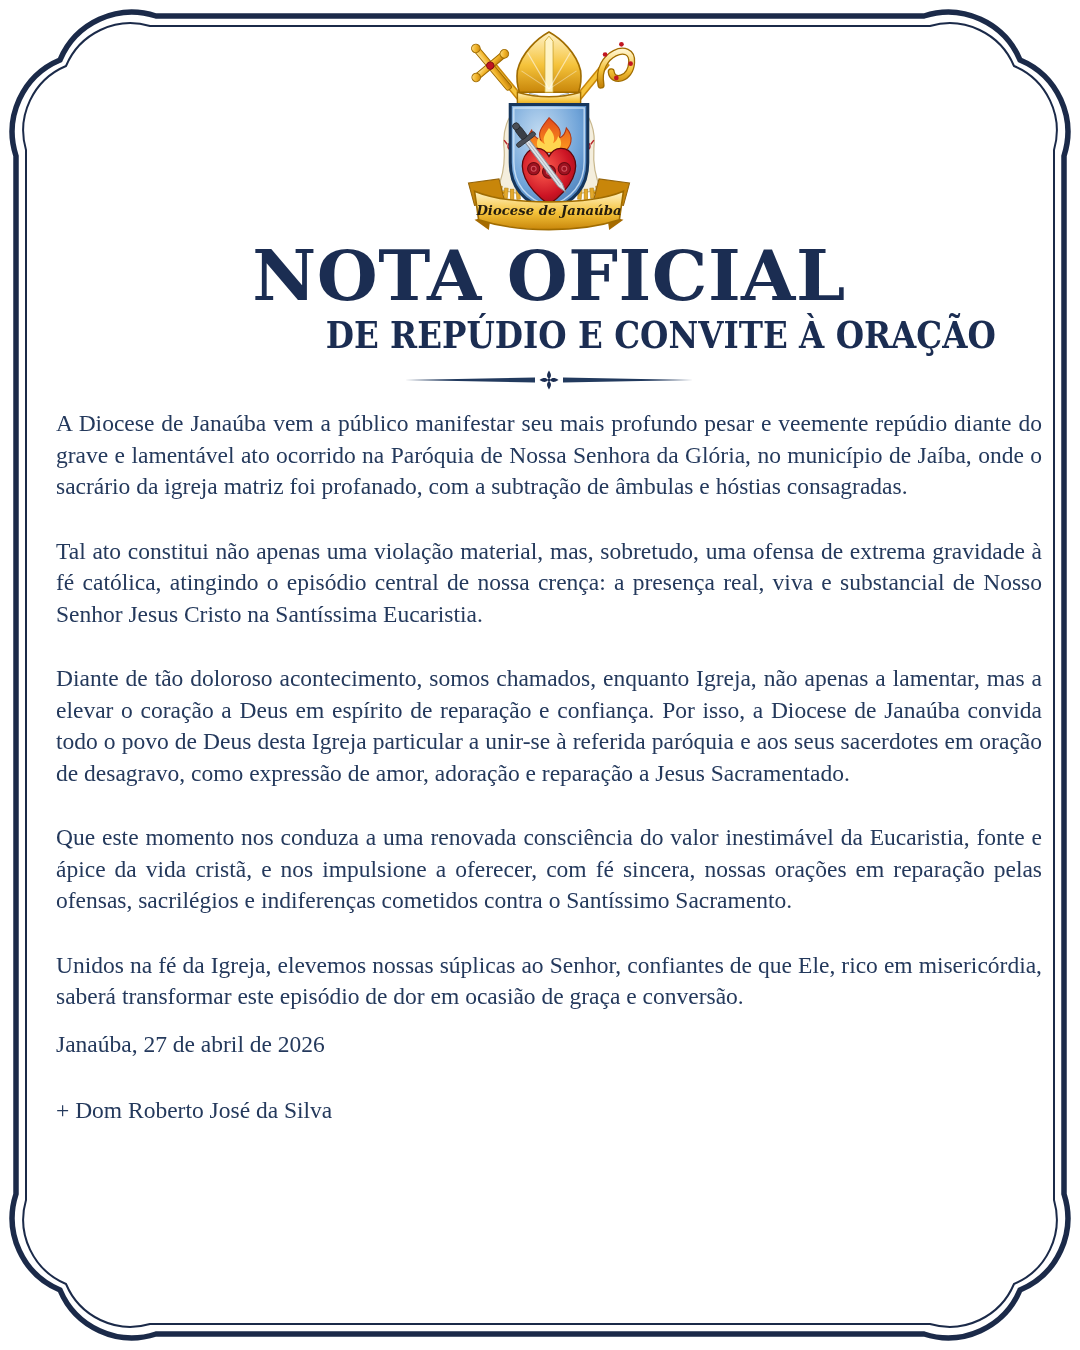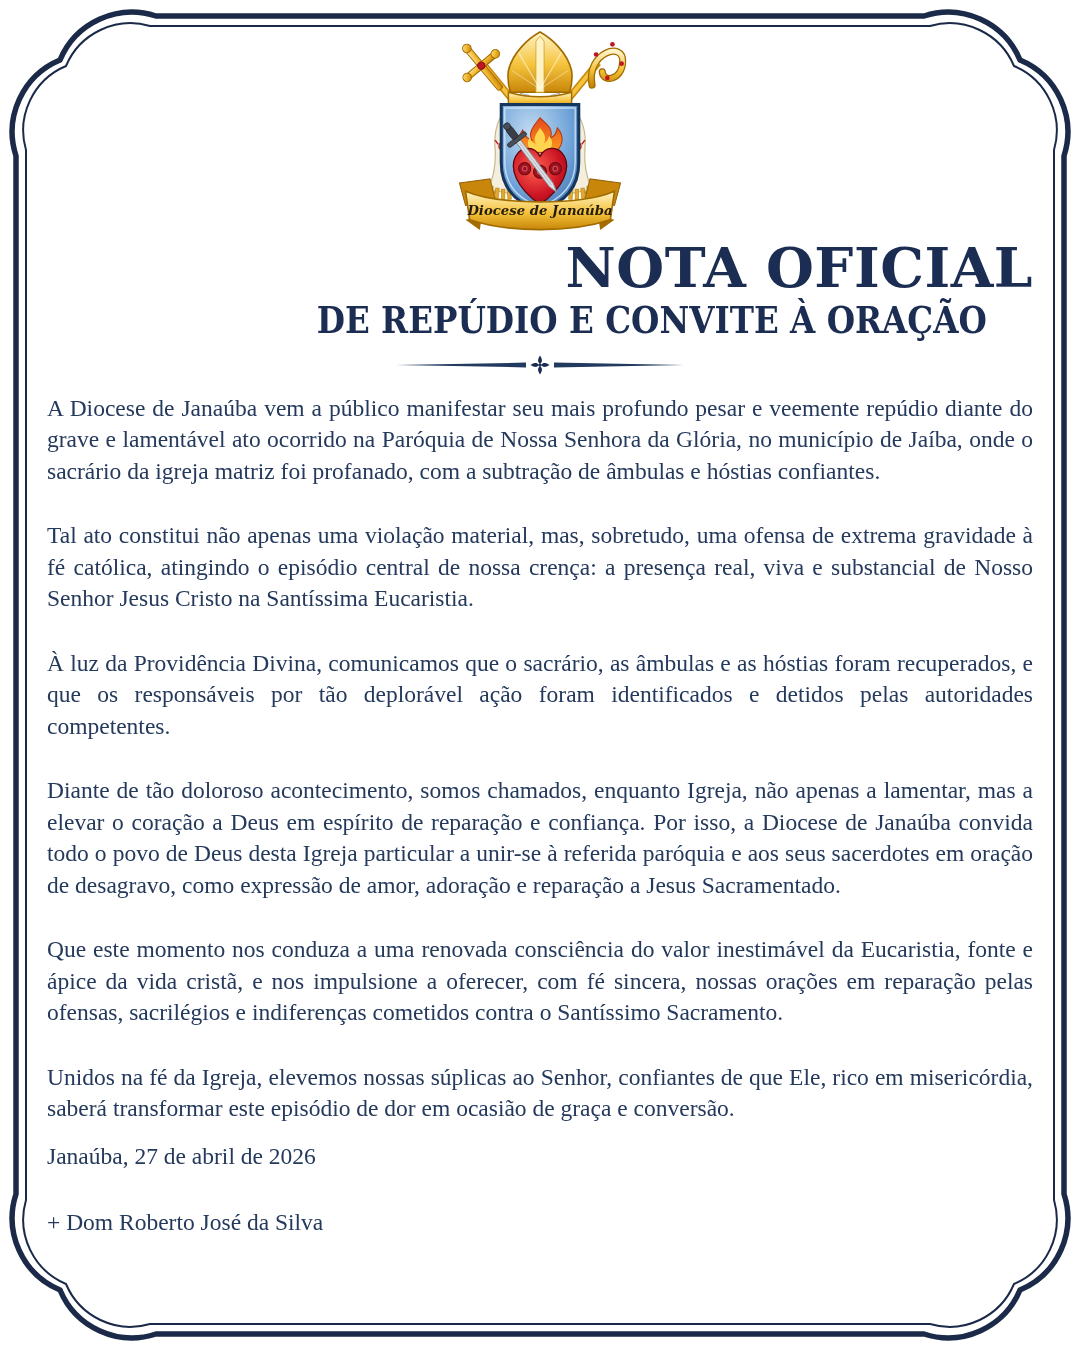--- a/index.html
+++ b/index.html
@@ -1,22 +1,22 @@
 <!DOCTYPE html>
 <html><head>
 <meta charset="utf-8">
 <style>
   html,body{margin:0;padding:0;background:#ffffff;}
   .page{position:relative;width:1080px;height:1350px;background:#ffffff;overflow:hidden;
         font-family:"Liberation Serif",serif;}
   .frame-svg{position:absolute;left:0;top:0;width:1080px;height:1350px;pointer-events:none;}
-  .content{position:absolute;left:47px;top:30px;width:986px;}
+  .content{position:absolute;left:56px;top:30px;width:986px;}
   .crest{display:block;margin:0 auto;width:176px;height:204px;}
-  .title{margin:6px 0 0;text-align:right;font-family:"DejaVu Serif",serif;font-weight:bold;
-         font-size:55px;line-height:1.02;color:#1b2d52;letter-spacing:0.5px;}
+  .title{margin:6px 0 0;text-align:center;font-family:"DejaVu Serif",serif;font-weight:bold;
+         font-size:70px;line-height:1.02;color:#1b2d52;letter-spacing:0.5px;}
   .subtitle{margin:4px 0 0;text-align:right;font-family:"DejaVu Serif",serif;font-weight:bold;
          font-size:37px;line-height:1.1;color:#1b2d52;}
   .subtitle .squeeze{display:inline-block;transform:scaleX(.88);transform-origin:center;}
   .divider{display:block;margin:12px auto 0;}
   .body-text{margin-top:16px;}
   .body-text p{margin:0 0 33px;font-size:23.5px;line-height:31.5px;color:#24395c;
          text-align:justify;text-justify:inter-word;}
   .body-text p.last{margin-bottom:16px;}
   .dateline{margin:0;font-size:23.5px;line-height:31.5px;color:#24395c;text-align:center;}
   .signature{margin-top:30px;text-align:left;font-size:23.5px;line-height:34px;color:#24395c;}
@@ -184,23 +184,22 @@
       <g fill="#1b2d52">
         <path d="M150 2.5 C152.6 6.5 152.6 8.8 150 11 C147.4 8.8 147.4 6.5 150 2.5 Z"></path>
         <path d="M150 21.5 C152.6 17.5 152.6 15.2 150 13 C147.4 15.2 147.4 17.5 150 21.5 Z"></path>
         <path d="M140.5 12 C144.5 9.4 146.8 9.4 149 12 C146.8 14.6 144.5 14.6 140.5 12 Z"></path>
         <path d="M159.5 12 C155.5 9.4 153.2 9.4 151 12 C153.2 14.6 155.5 14.6 159.5 12 Z"></path>
         <circle cx="150" cy="12" r="1.6"></circle>
       </g>
     </svg>
 
     <div class="body-text">
-      <p>A Diocese de Janaúba vem a público manifestar seu mais profundo pesar e veemente repúdio diante do grave e lamentável ato ocorrido na Paróquia de Nossa Senhora da Glória, no município de Jaíba, onde o sacrário da igreja matriz foi profanado, com a subtração de âmbulas e hóstias confiantes.</p>
+      <p>A Diocese de Janaúba vem a público manifestar seu mais profundo pesar e veemente repúdio diante do grave e lamentável ato ocorrido na Paróquia de Nossa Senhora da Glória, no município de Jaíba, onde o sacrário da igreja matriz foi profanado, com a subtração de âmbulas e hóstias consagradas.</p>
       <p>Tal ato constitui não apenas uma violação material, mas, sobretudo, uma ofensa de extrema gravidade à fé católica, atingindo o episódio central de nossa crença: a presença real, viva e substancial de Nosso Senhor Jesus Cristo na Santíssima Eucaristia.</p>
-      <p>À luz da Providência Divina, comunicamos que o sacrário, as âmbulas e as hóstias foram recuperados, e que os responsáveis por tão deplorável ação foram identificados e detidos pelas autoridades competentes.</p>
       <p>Diante de tão doloroso acontecimento, somos chamados, enquanto Igreja, não apenas a lamentar, mas a elevar o coração a Deus em espírito de reparação e confiança. Por isso, a Diocese de Janaúba convida todo o povo de Deus desta Igreja particular a unir-se à referida paróquia e aos seus sacerdotes em oração de desagravo, como expressão de amor, adoração e reparação a Jesus Sacramentado.</p>
       <p>Que este momento nos conduza a uma renovada consciência do valor inestimável da Eucaristia, fonte e ápice da vida cristã, e nos impulsione a oferecer, com fé sincera, nossas orações em reparação pelas ofensas, sacrilégios e indiferenças cometidos contra o Santíssimo Sacramento.</p>
       <p class="last">Unidos na fé da Igreja, elevemos nossas súplicas ao Senhor, confiantes de que Ele, rico em misericórdia, saberá transformar este episódio de dor em ocasião de graça e conversão.</p>
       <p class="dateline">Janaúba, 27 de abril de 2026</p>
     </div>
 
     <div class="signature">
       <div>+ Dom Roberto José da Silva</div>
     </div>
 

